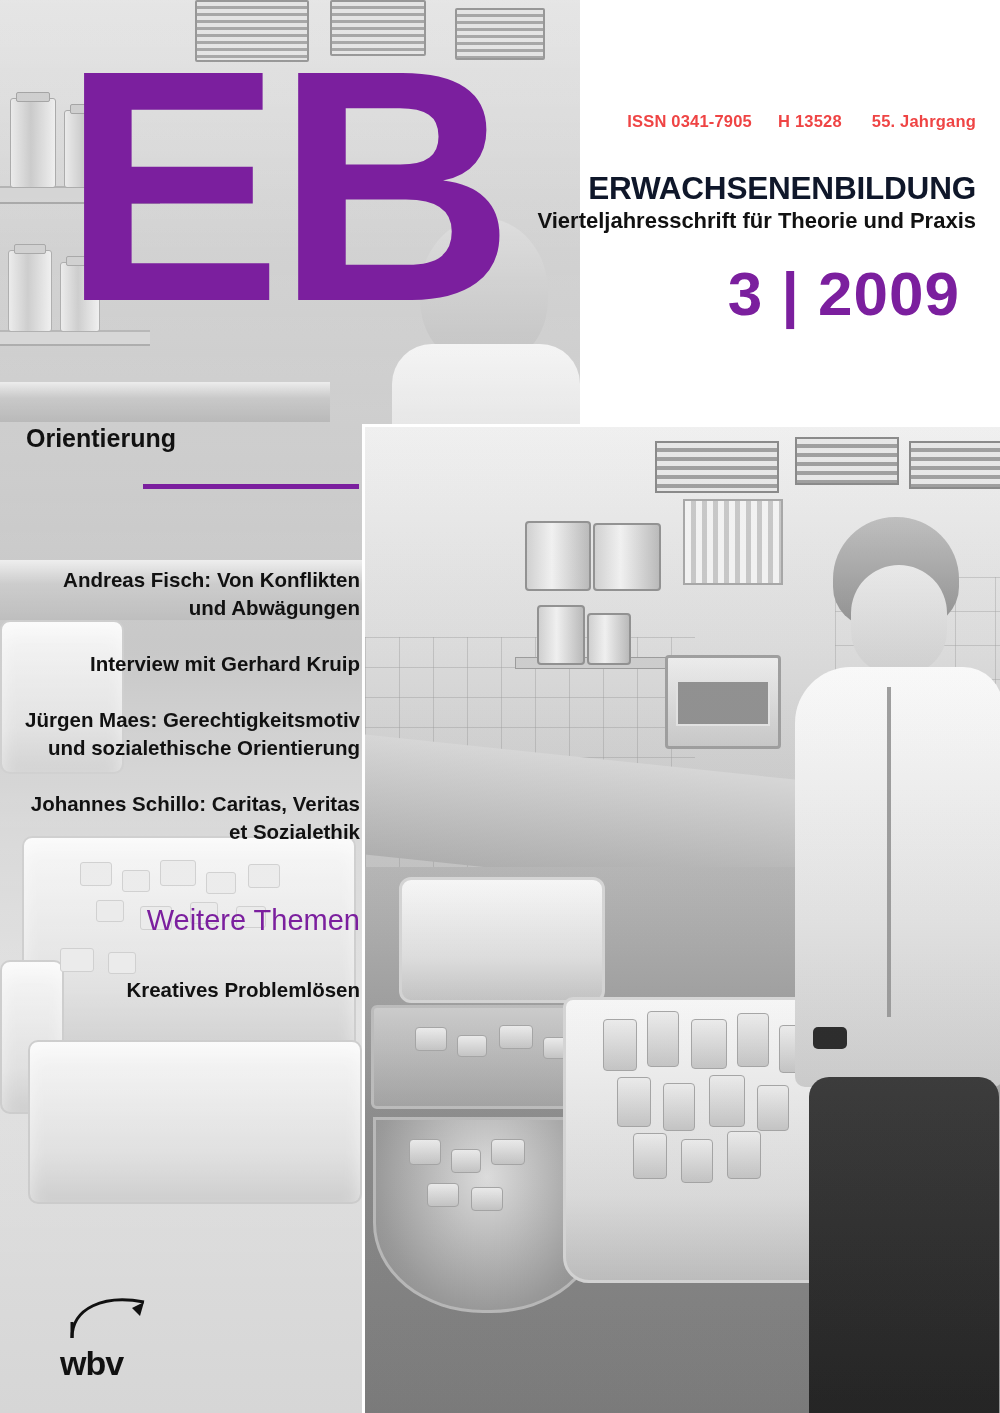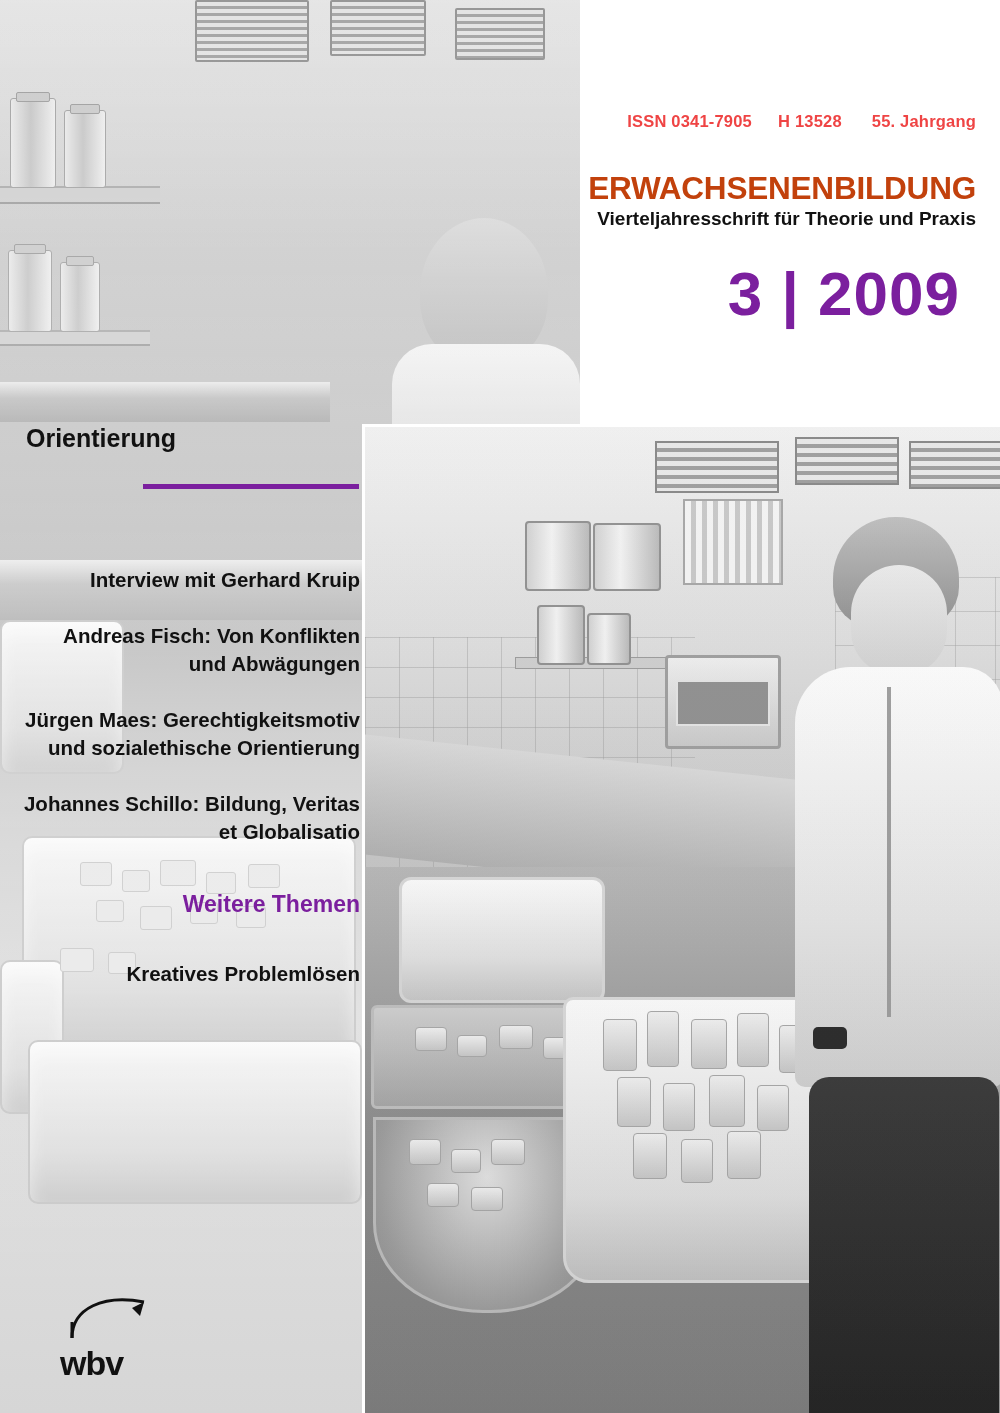--- a/index.html
+++ b/index.html
@@ -110,28 +110,28 @@
     white-space: nowrap;
   }
   .issn-line span { display: inline-block; }
   .issn-gap-1 { width: 26px; }
   .issn-gap-2 { width: 30px; }
   .journal-title {
     position: absolute;
     right: 24px; top: 170px;
     font-size: 31.5px;
     font-weight: bold;
-    color: #c2410c;
+    color: #0f172a;
     letter-spacing: -0.2px;
     white-space: nowrap;
   }
   .journal-sub {
     position: absolute;
     right: 24px; top: 208px;
-    font-size: 19px;
+    font-size: 22px;
     font-weight: bold;
     color: #111111;
     white-space: nowrap;
   }
   .issue {
     position: absolute;
     right: 40px; top: 258px;
     font-size: 62px;
     font-weight: bold;
     color: #7b1f9e;
@@ -173,25 +173,25 @@
     text-align: right;
   }
   .toc-item {
     font-size: 20.5px;
     line-height: 28px;
     font-weight: bold;
     color: #111111;
     margin-bottom: 28px;
   }
   .toc-sub {
-    font-size: 23px;
+    font-size: 29px;
     line-height: 28px;
-    font-weight: bold;
+    font-weight: normal;
     color: #7b1f9e;
-    margin-top: 44px;
+    margin-top: 60px;
     margin-bottom: 42px;
   }
 
   
   .main-photo {
     position: absolute;
     left: 362px; top: 424px;
     width: 638px; height: 989px;
     overflow: hidden;
     background: #a9a9a9;
@@ -387,29 +387,30 @@
   <div class="masthead-panel"></div>
 
   <div class="issn-line">
     <span>ISSN 0341-7905</span><span class="issn-gap-1"></span><span>H 13528</span><span class="issn-gap-2"></span><span>55. Jahrgang</span>
   </div>
 
   <div class="journal-title">ERWACHSENENBILDUNG</div>
   <div class="journal-sub">Vierteljahresschrift für Theorie und Praxis</div>
   <div class="issue">3 | 2009</div>
 
+  <div class="eb-logo">EB</div>
 
   <div class="section-heading">Orientierung</div>
   <div class="rule"></div>
 
   <div class="toc">
+    <div class="toc-item">Andreas Fisch: Von Konflikten und Abwägungen</div>
     <div class="toc-item">Interview mit Gerhard Kruip</div>
-    <div class="toc-item">Andreas Fisch: Von Konflikten und Abwägungen</div>
     <div class="toc-item">Jürgen Maes: Gerechtigkeitsmotiv und sozialethische Orientierung</div>
-    <div class="toc-item">Johannes Schillo: Bildung, Veritas et Globalisatio</div>
+    <div class="toc-item">Johannes Schillo: Caritas, Veritas et Sozialethik</div>
     <div class="toc-sub">Weitere Themen</div>
     <div class="toc-item">Kreatives Problemlösen</div>
   </div>
 
   <div class="main-photo">
     <div class="mp-wall"></div>
     <div class="mp-tiles"></div>
     <div class="mp-tiles-r"></div>
 
     <div class="mp-vent" style="left:290px;top:14px;width:120px;height:48px;"></div>

